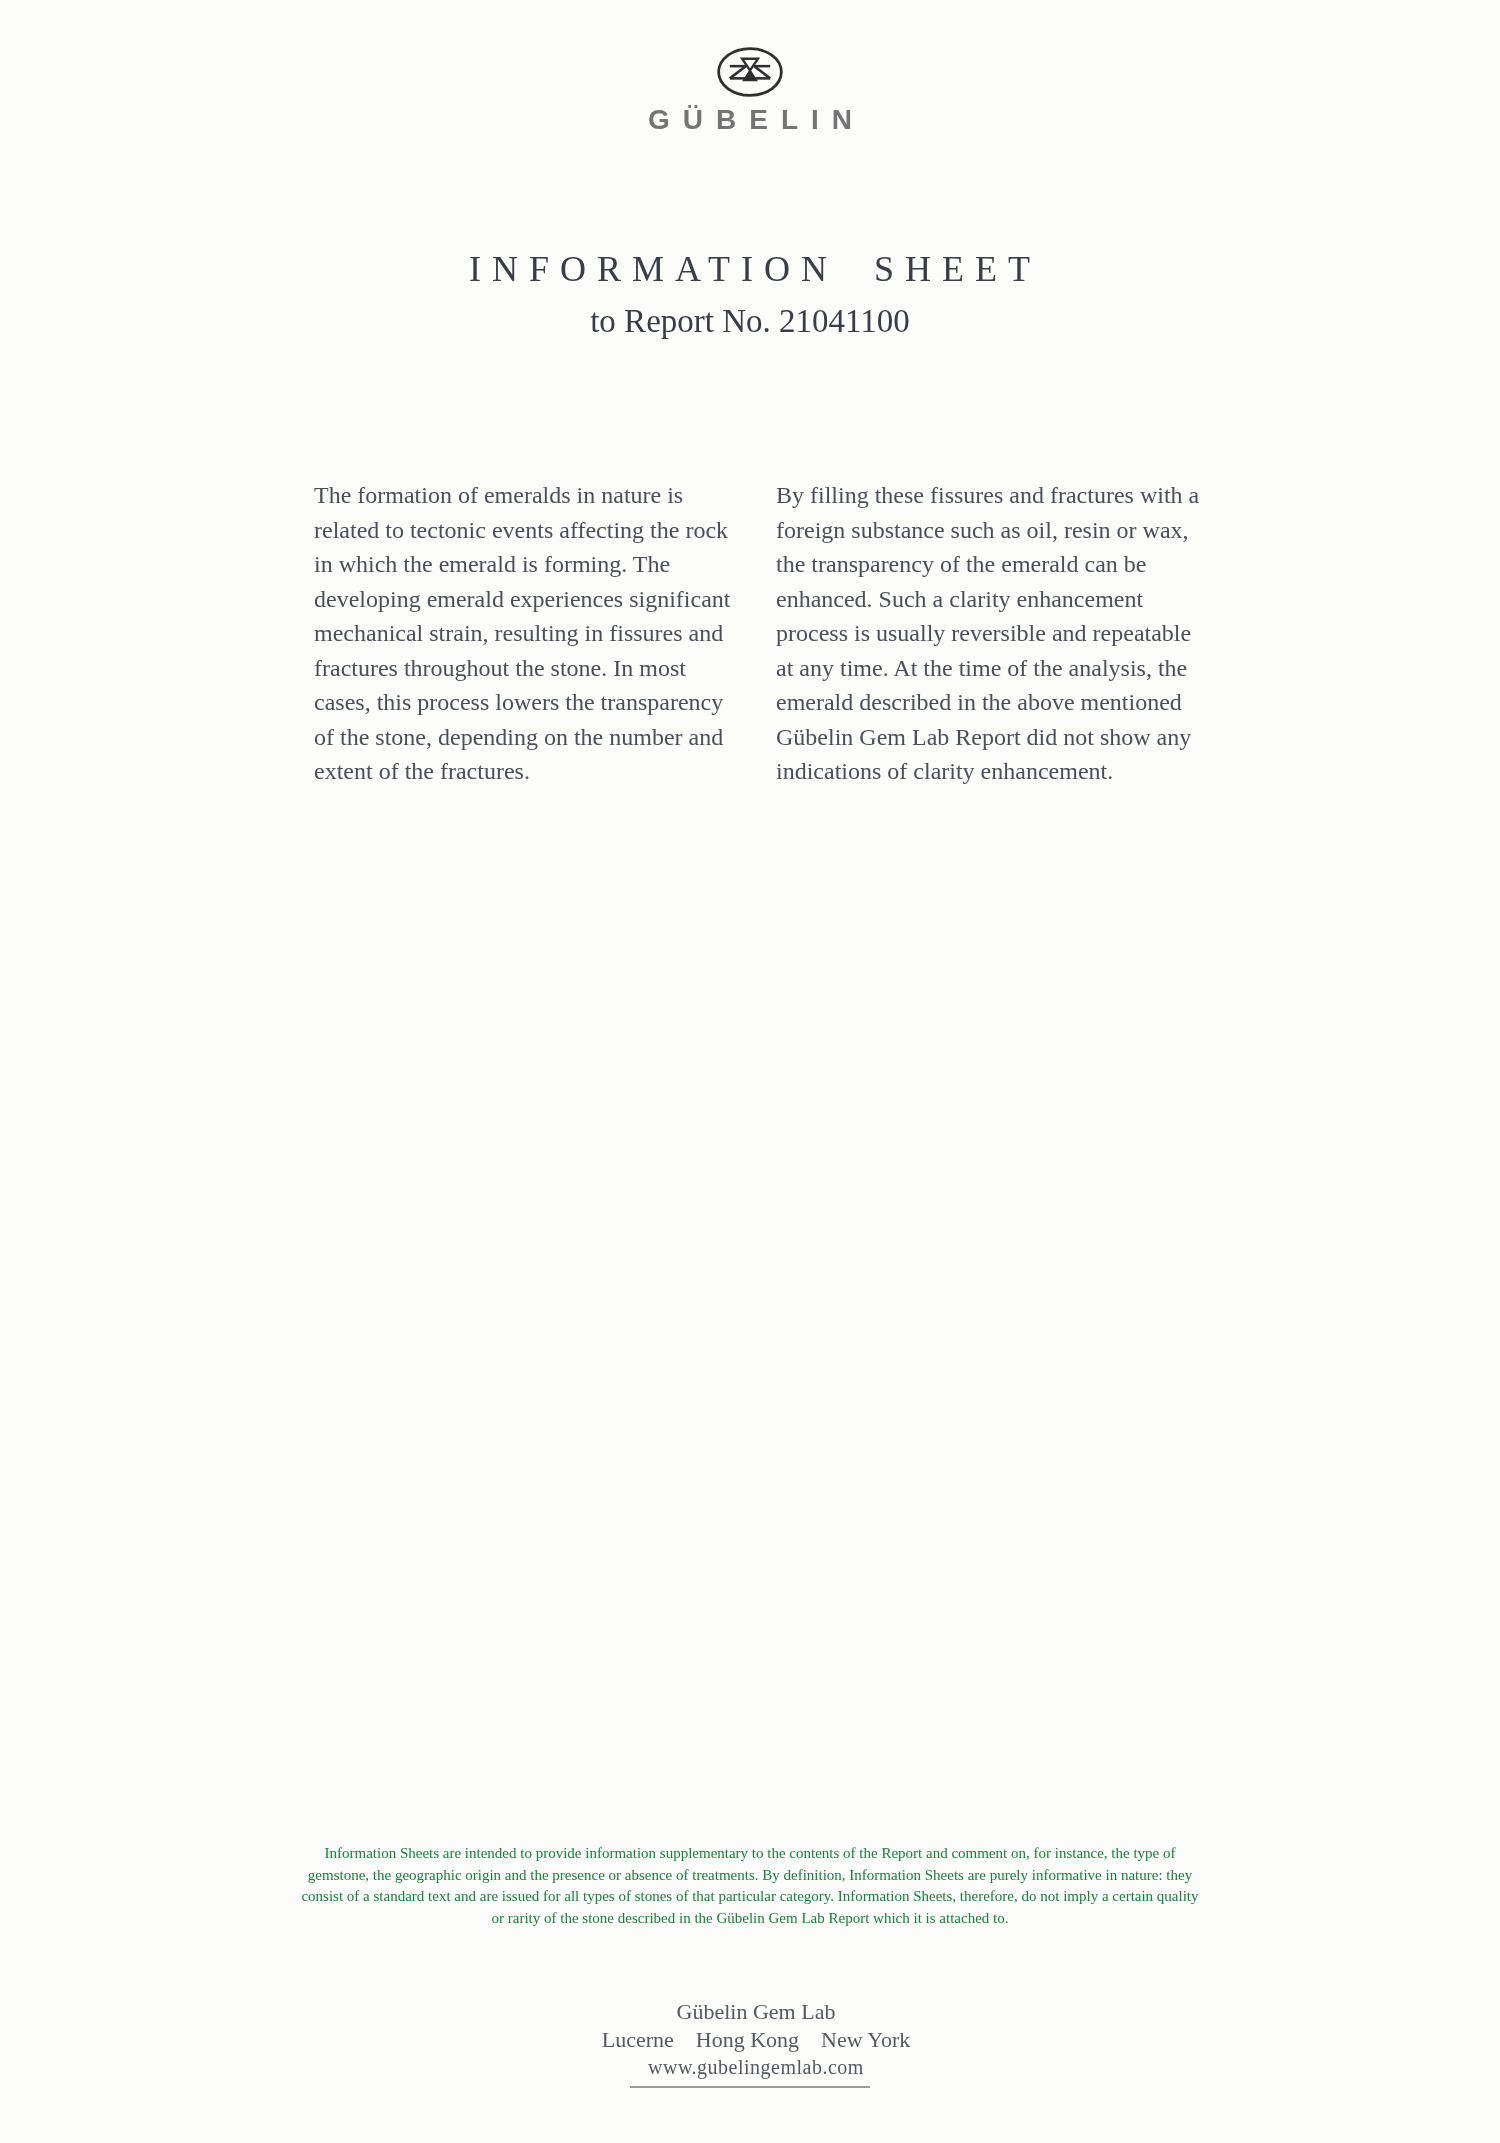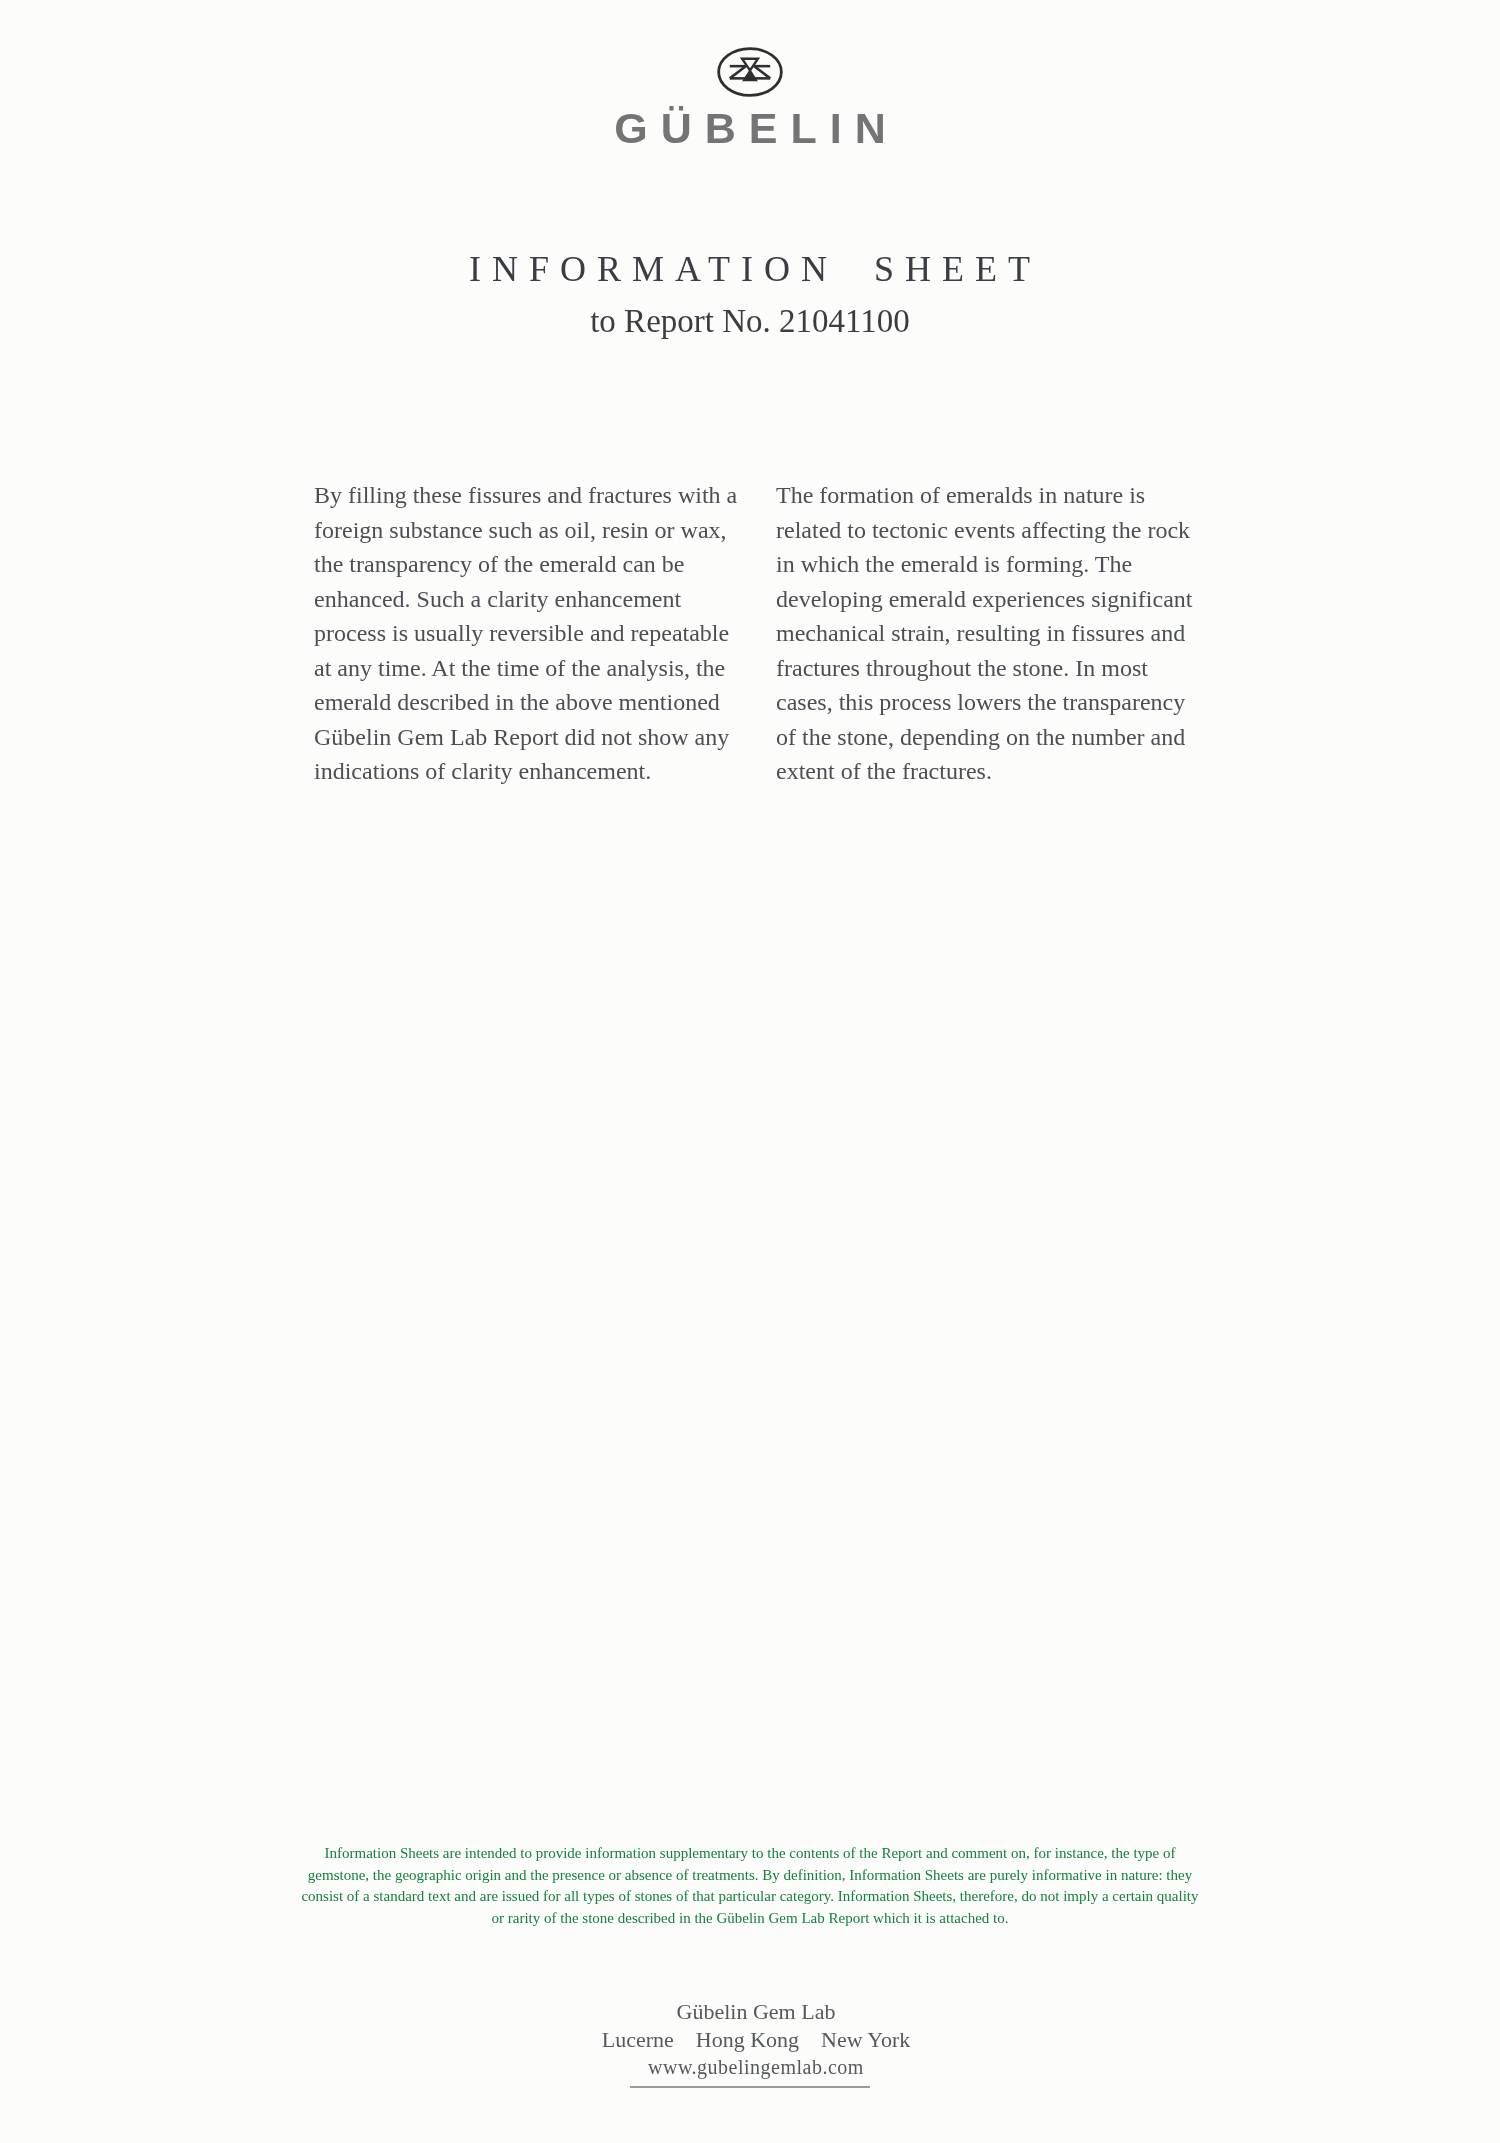--- a/index.html
+++ b/index.html
@@ -28,21 +28,21 @@
     height: 54px;
   }
   .wordmark {
     position: absolute;
     top: 104px;
     left: 0;
     width: 100%;
     text-align: center;
     font-family: "Liberation Sans", sans-serif;
     font-weight: 700;
-    font-size: 43px;
+    font-size: 28px;
     letter-spacing: 13px;
     padding-left: 13px; 
     color: #747474;
     box-sizing: border-box;
   }
 
   
   .title {
     position: absolute;
     top: 248px;
@@ -166,24 +166,24 @@
   </div>
 
   <div class="wordmark">GÜBELIN</div>
 
   <div class="title">INFORMATION SHEET</div>
   <div class="subtitle">to Report No. 21041100</div>
 
 
   <div class="columns">
     <div class="col">
-      <p>By filling these fissures and fractures with a foreign substance such as oil, resin or wax, the transparency of the emerald can be enhanced. Such a clarity enhancement process is usually reversible and repeatable at any time. At the time of the analysis, the emerald described in the above mentioned Gübelin Gem Lab Report did not show any indications of clarity enhancement.</p>
+      <p>The formation of emeralds in nature is related to tectonic events affecting the rock in which the emerald is forming. The developing emerald experiences significant mechanical strain, resulting in fissures and fractures throughout the stone. In most cases, this process lowers the transparency of the stone, depending on the number and extent of the fractures.</p>
     </div>
     <div class="col">
-      <p>The formation of emeralds in nature is related to tectonic events affecting the rock in which the emerald is forming. The developing emerald experiences significant mechanical strain, resulting in fissures and fractures throughout the stone. In most cases, this process lowers the transparency of the stone, depending on the number and extent of the fractures.</p>
+      <p>By filling these fissures and fractures with a foreign substance such as oil, resin or wax, the transparency of the emerald can be enhanced. Such a clarity enhancement process is usually reversible and repeatable at any time. At the time of the analysis, the emerald described in the above mentioned Gübelin Gem Lab Report did not show any indications of clarity enhancement.</p>
     </div>
   </div>
 
   <div class="disclaimer">Information Sheets are intended to provide information supplementary to the contents of the Report and comment on, for instance, the type of gemstone, the geographic origin and the presence or absence of treatments. By definition, Information Sheets are purely informative in nature: they consist of a standard text and are issued for all types of stones of that particular category. Information Sheets, therefore, do not imply a certain quality or rarity of the stone described in the Gübelin Gem Lab Report which it is attached to.</div>
 
   <div class="footer">
     <div class="lab-name">Gübelin Gem Lab</div>
     <div class="locations">
       <span>Lucerne</span><span>Hong Kong</span><span>New York</span>
     </div>

